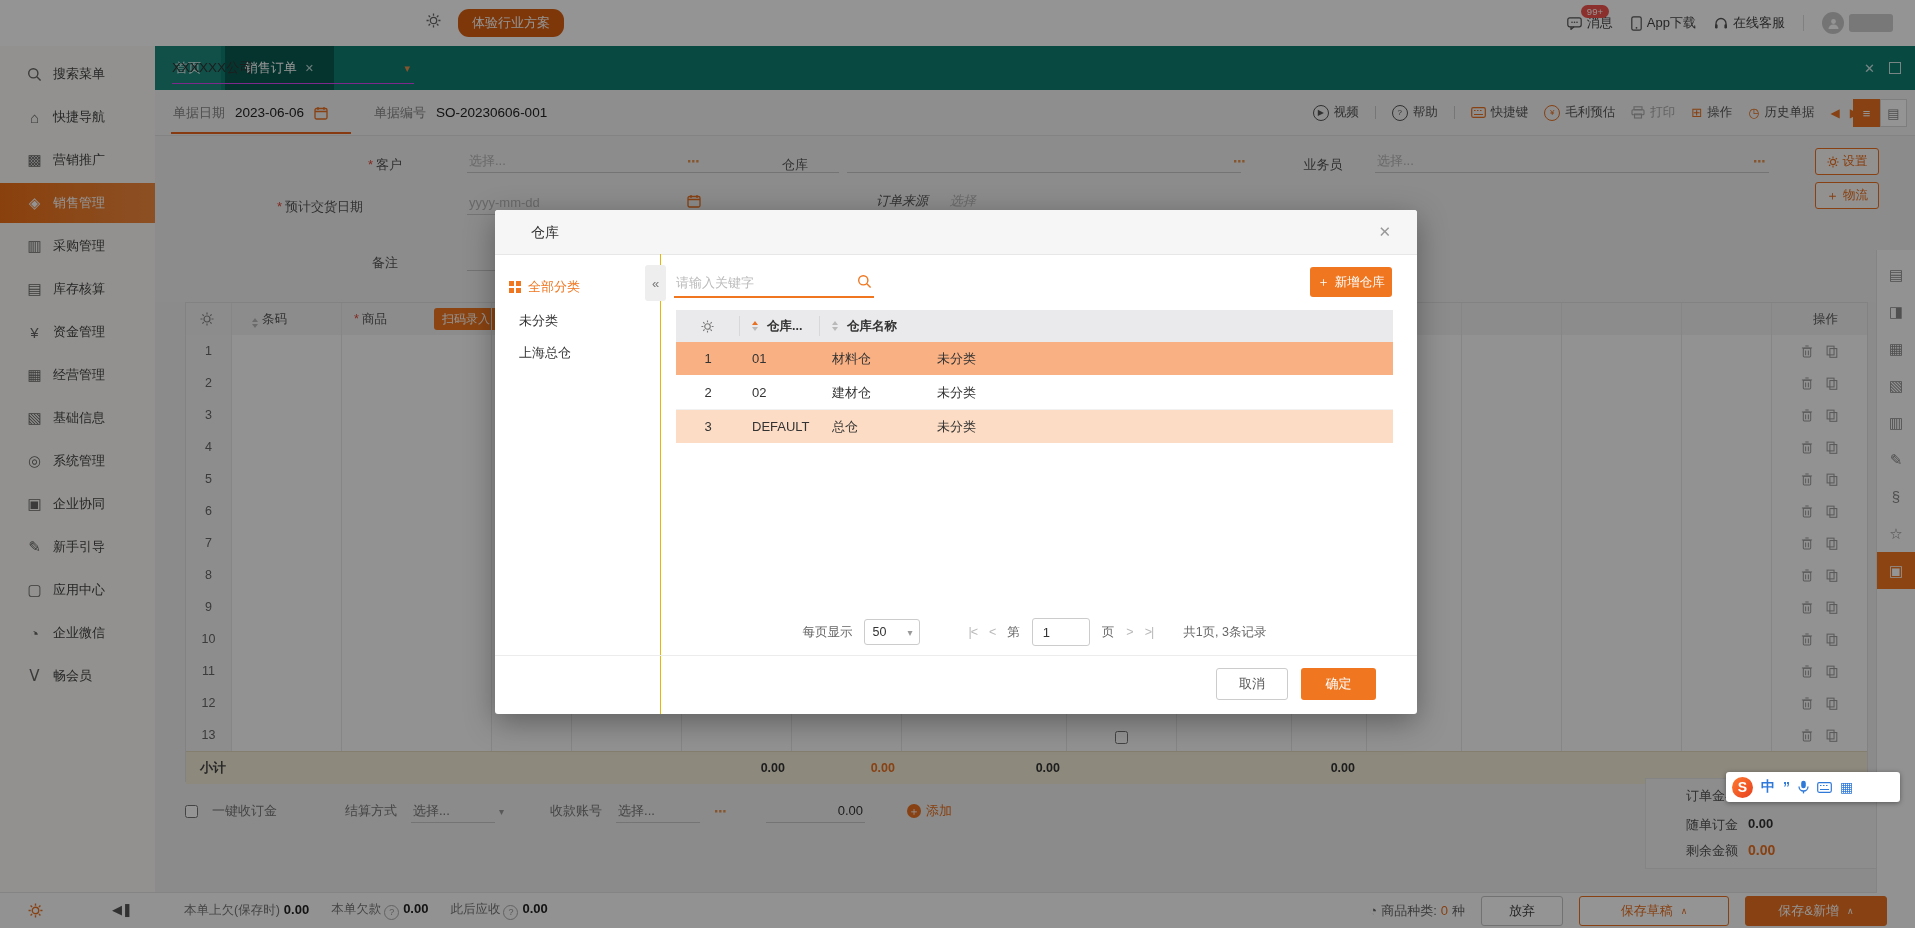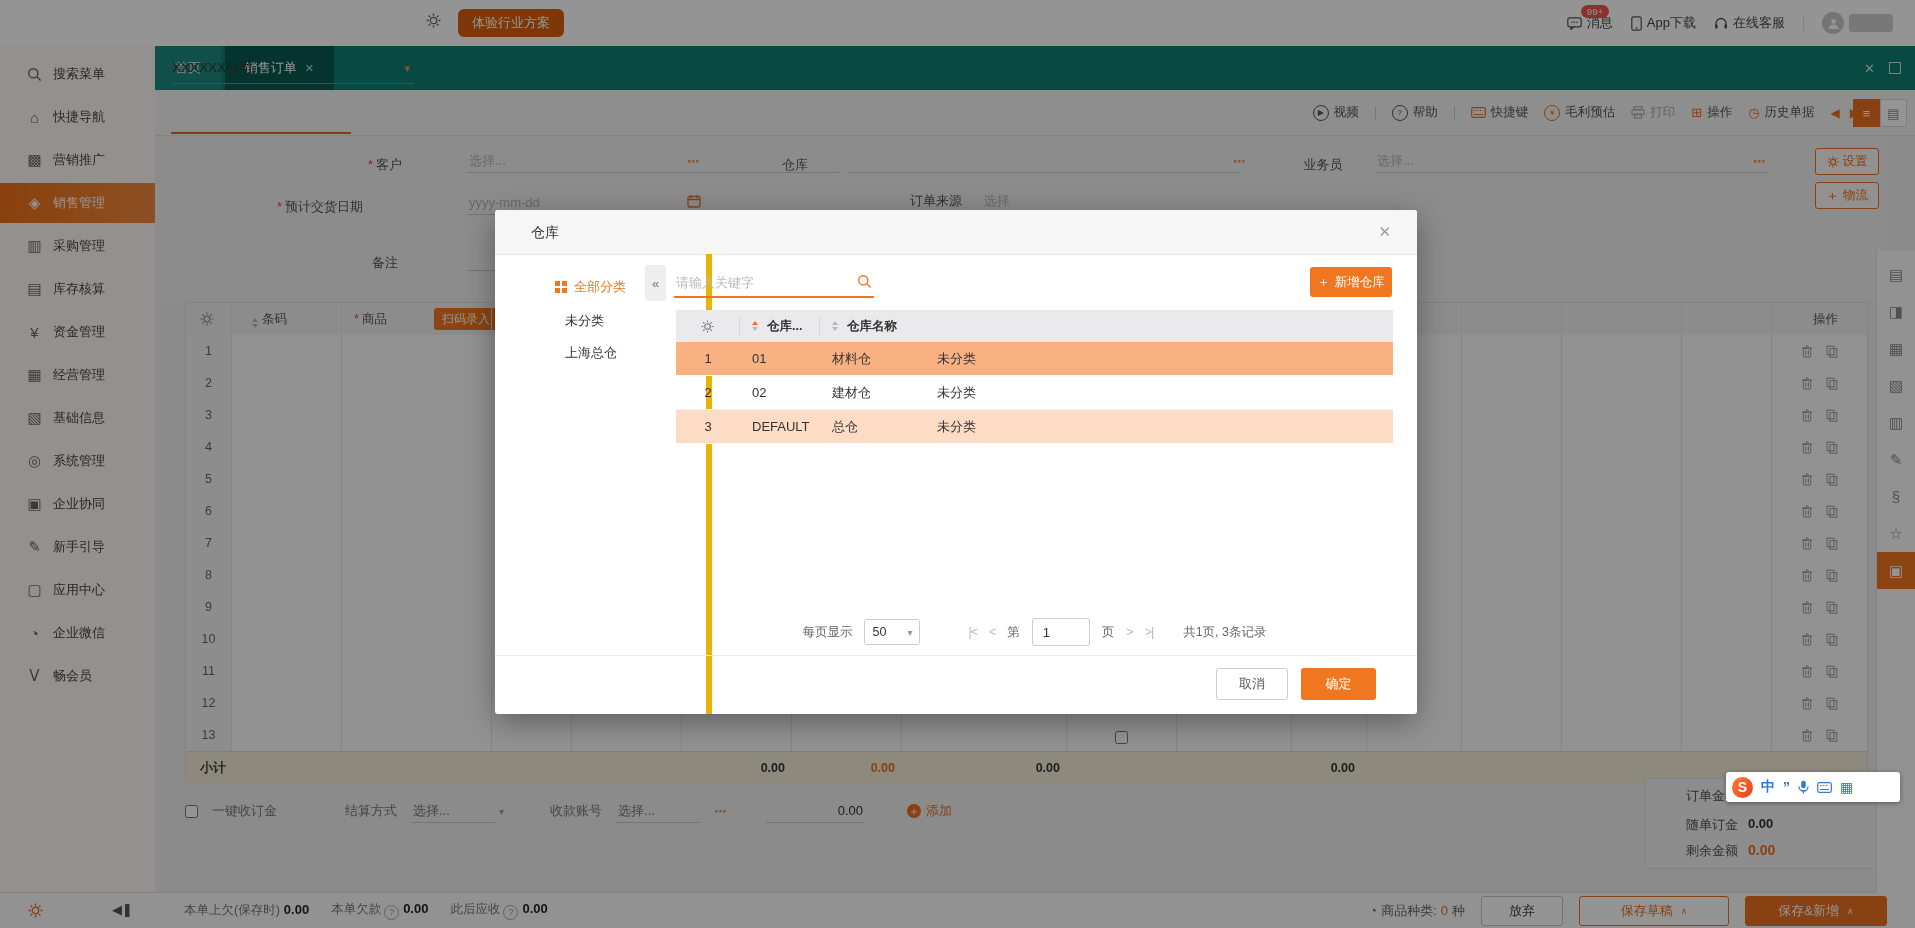--- a/index.html
+++ b/index.html
@@ -9,21 +9,21 @@
 
   
   .hdr{position:absolute;top:0;left:0;width:100%;height:46px;background:#fff;z-index:2;}
   .logo-block{position:absolute;left:0;top:0;width:155px;height:46px;background:#faf5ef;}
   .logo-mark{position:absolute;left:10px;top:5px;}
   .brand{position:absolute;left:42px;top:12px;color:#e8641b;font-weight:bold;font-size:13.5px;}
   .edition{position:absolute;left:4px;top:33px;color:#e8641b;font-size:9px;}
   .company{position:absolute;left:172px;top:11px;width:242px;border-bottom:1px solid #d946ef;height:24px;color:#333;font-size:13.5px;margin-top:48px;}
   .company .caret{position:absolute;right:4px;top:3px;color:#e8934d;font-size:11px;}
   .hdr-gear{position:absolute;left:426px;top:13px;color:#555;}
-  .trial-btn{position:absolute;left:458px;top:9px;height:28px;line-height:28px;padding:0 14px;background:#d85f11;color:#fff;border-radius:6px;font-size:13px;}
+  .trial-btn{position:absolute;left:458px;top:9px;height:28px;line-height:28px;padding:0 14px;background:#d85f11;color:#fff;border-radius:11px;font-size:13px;}
   .hdr-right{position:absolute;right:22px;top:0;height:46px;display:flex;align-items:center;gap:18px;color:#444;font-size:13px;}
   .hdr-item{display:flex;align-items:center;gap:5px;position:relative;}
   .badge{position:absolute;top:-9px;left:14px;background:#f0544d;color:#fff;font-size:9.5px;padding:1px 6px;border-radius:8px;line-height:11px;}
   .avatar{width:22px;height:22px;border-radius:50%;background:#c9c9c9;display:flex;align-items:center;justify-content:center;color:#fff;}
   .name-blur{width:44px;height:18px;background:#cfcfcf;border-radius:3px;}
   .hdr-divider{width:1px;height:16px;background:#ddd;}
 
   
   .sidebar{position:absolute;top:46px;left:0;width:155px;bottom:35px;background:#fbfaf7;z-index:2;}
   .sb-item{position:absolute;left:0;width:155px;height:40px;display:flex;align-items:center;gap:10px;padding-left:26px;box-sizing:border-box;color:#444;}
@@ -123,21 +123,21 @@
   .strip-ic{position:absolute;left:0;width:38px;height:37px;display:flex;align-items:center;justify-content:center;color:#8a8a8a;font-size:15px;}
   .strip-ic.active{background:#f0761f;color:#fff;}
 
   
   .backdrop{position:absolute;inset:0;background:rgba(0,0,0,0.42);z-index:40;}
   .modal{position:absolute;left:495px;top:210px;width:922px;height:504px;background:#fff;border-radius:3px;
     box-shadow:0 8px 30px rgba(0,0,0,.35);z-index:50;}
   .m-titlebar{position:absolute;top:0;left:0;right:0;height:44px;background:#f6f6f6;border-bottom:1px solid #e7e7e7;border-radius:3px 3px 0 0;}
   .m-title{position:absolute;left:36px;top:14px;font-size:14px;color:#333;}
   .m-close{position:absolute;right:26px;top:13px;color:#999;font-size:15px;}
-  .m-cats{position:absolute;left:0;top:44px;bottom:0;width:165px;border-right:6px solid #eab308;margin-left:46px;}
+  .m-cats{position:absolute;left:0;top:44px;bottom:0;width:165px;border-right:1px solid #eab308;}
   .m-cat-all{position:absolute;left:14px;top:24px;color:#f0761f;display:flex;gap:7px;align-items:center;}
   .cat-grid{display:grid;grid-template-columns:5px 5px;grid-template-rows:5px 5px;gap:2px;}
   .cat-grid i{background:#f0761f;}
   .m-cat-item{position:absolute;left:24px;color:#333;}
   .m-collapse{position:absolute;left:150px;top:55px;width:21px;height:36px;background:#eeeeee;border-radius:3px;display:flex;align-items:center;justify-content:center;color:#777;font-size:13px;z-index:2;}
   .m-search{position:absolute;left:179px;top:58px;width:200px;border-bottom:2px solid #f0761f;height:28px;}
   .m-search input{border:none;outline:none;width:170px;height:26px;font-size:13px;color:#333;font-family:inherit;background:transparent;}
   .m-search input::placeholder{color:#bbb;}
   .m-search .mag{position:absolute;right:2px;top:6px;color:#f0761f;}
   .m-add-btn{position:absolute;left:815px;top:57px;width:82px;height:30px;background:#f0761f;border-radius:3px;color:#fff;display:flex;align-items:center;justify-content:center;gap:5px;font-size:12.5px;}
@@ -162,21 +162,21 @@
   .m-cancel{left:721px;top:458px;width:72px;background:#fff;border:1px solid #ccc;color:#555;}
   .m-ok{left:806px;top:458px;width:75px;background:#f0761f;color:#fff;}
 
   
   .ime{position:absolute;left:1726px;top:772px;width:174px;height:30px;background:#fff;border-radius:3px;
     box-shadow:0 1px 5px rgba(0,0,0,.4);z-index:60;display:flex;align-items:center;gap:8px;padding:0 6px;box-sizing:border-box;}
   .ime-logo{width:21px;height:21px;border-radius:50%;background:linear-gradient(135deg,#ff7a2f,#e7401f);color:#fff;font-weight:bold;font-size:14px;display:flex;align-items:center;justify-content:center;}
   .ime-ic{color:#2f79d8;font-size:14px;font-weight:bold;}
 
   
-  .order-source{position:absolute;left:910px;top:192px;color:#555;z-index:1;}
+  .order-source{position:absolute;left:876px;top:192px;color:#555;z-index:1;font-style:italic;}
   .order-source .ph{color:#b5b5b5;margin-left:18px;}
 </style>
 </head>
 <body>
 
 <div class="screen">
 
   <div class="hdr">
     <div class="company">
       <span>XXXXXX公司</span>
@@ -310,20 +310,35 @@
     <div class="tab active">
       <span>销售订单</span><span class="tab-x">✕</span>
     </div>
     <div class="tabbar-right">
       <span>✕</span>
       <span class="fullscreen-box"></span>
     </div>
   </div>
 
   <div class="toolbar">
+    <div class="tb-left">
+      <span class="tb-label">单据日期</span>
+      <span class="tb-value">2023-06-06</span>
+      <span class="ic-orange">
+          <svg width="14" height="14" viewBox="0 0 14 14">
+            <g stroke="#e87020" stroke-width="1.3" fill="none">
+              <rect x="1" y="2.5" width="12" height="10.5" rx="1.5"></rect>
+              <path d="M4 1V4M10 1V4M1 5.5H13"></path>
+            </g>
+          </svg>
+        </span>
+      <span style="width:26px"></span>
+      <span class="tb-label">单据编号</span>
+      <span class="tb-value">SO-20230606-001</span>
+    </div>
     <div class="date-underline"></div>
     <div class="tb-right" id="tb-actions">
         <span class="tb-action">
           <span class="circle-ic">▶</span>
           <span>视频</span>
         </span>
         <span class="tb-sep"></span>
         <span class="tb-action">
           <span class="circle-ic">?</span>
           <span>帮助</span>

